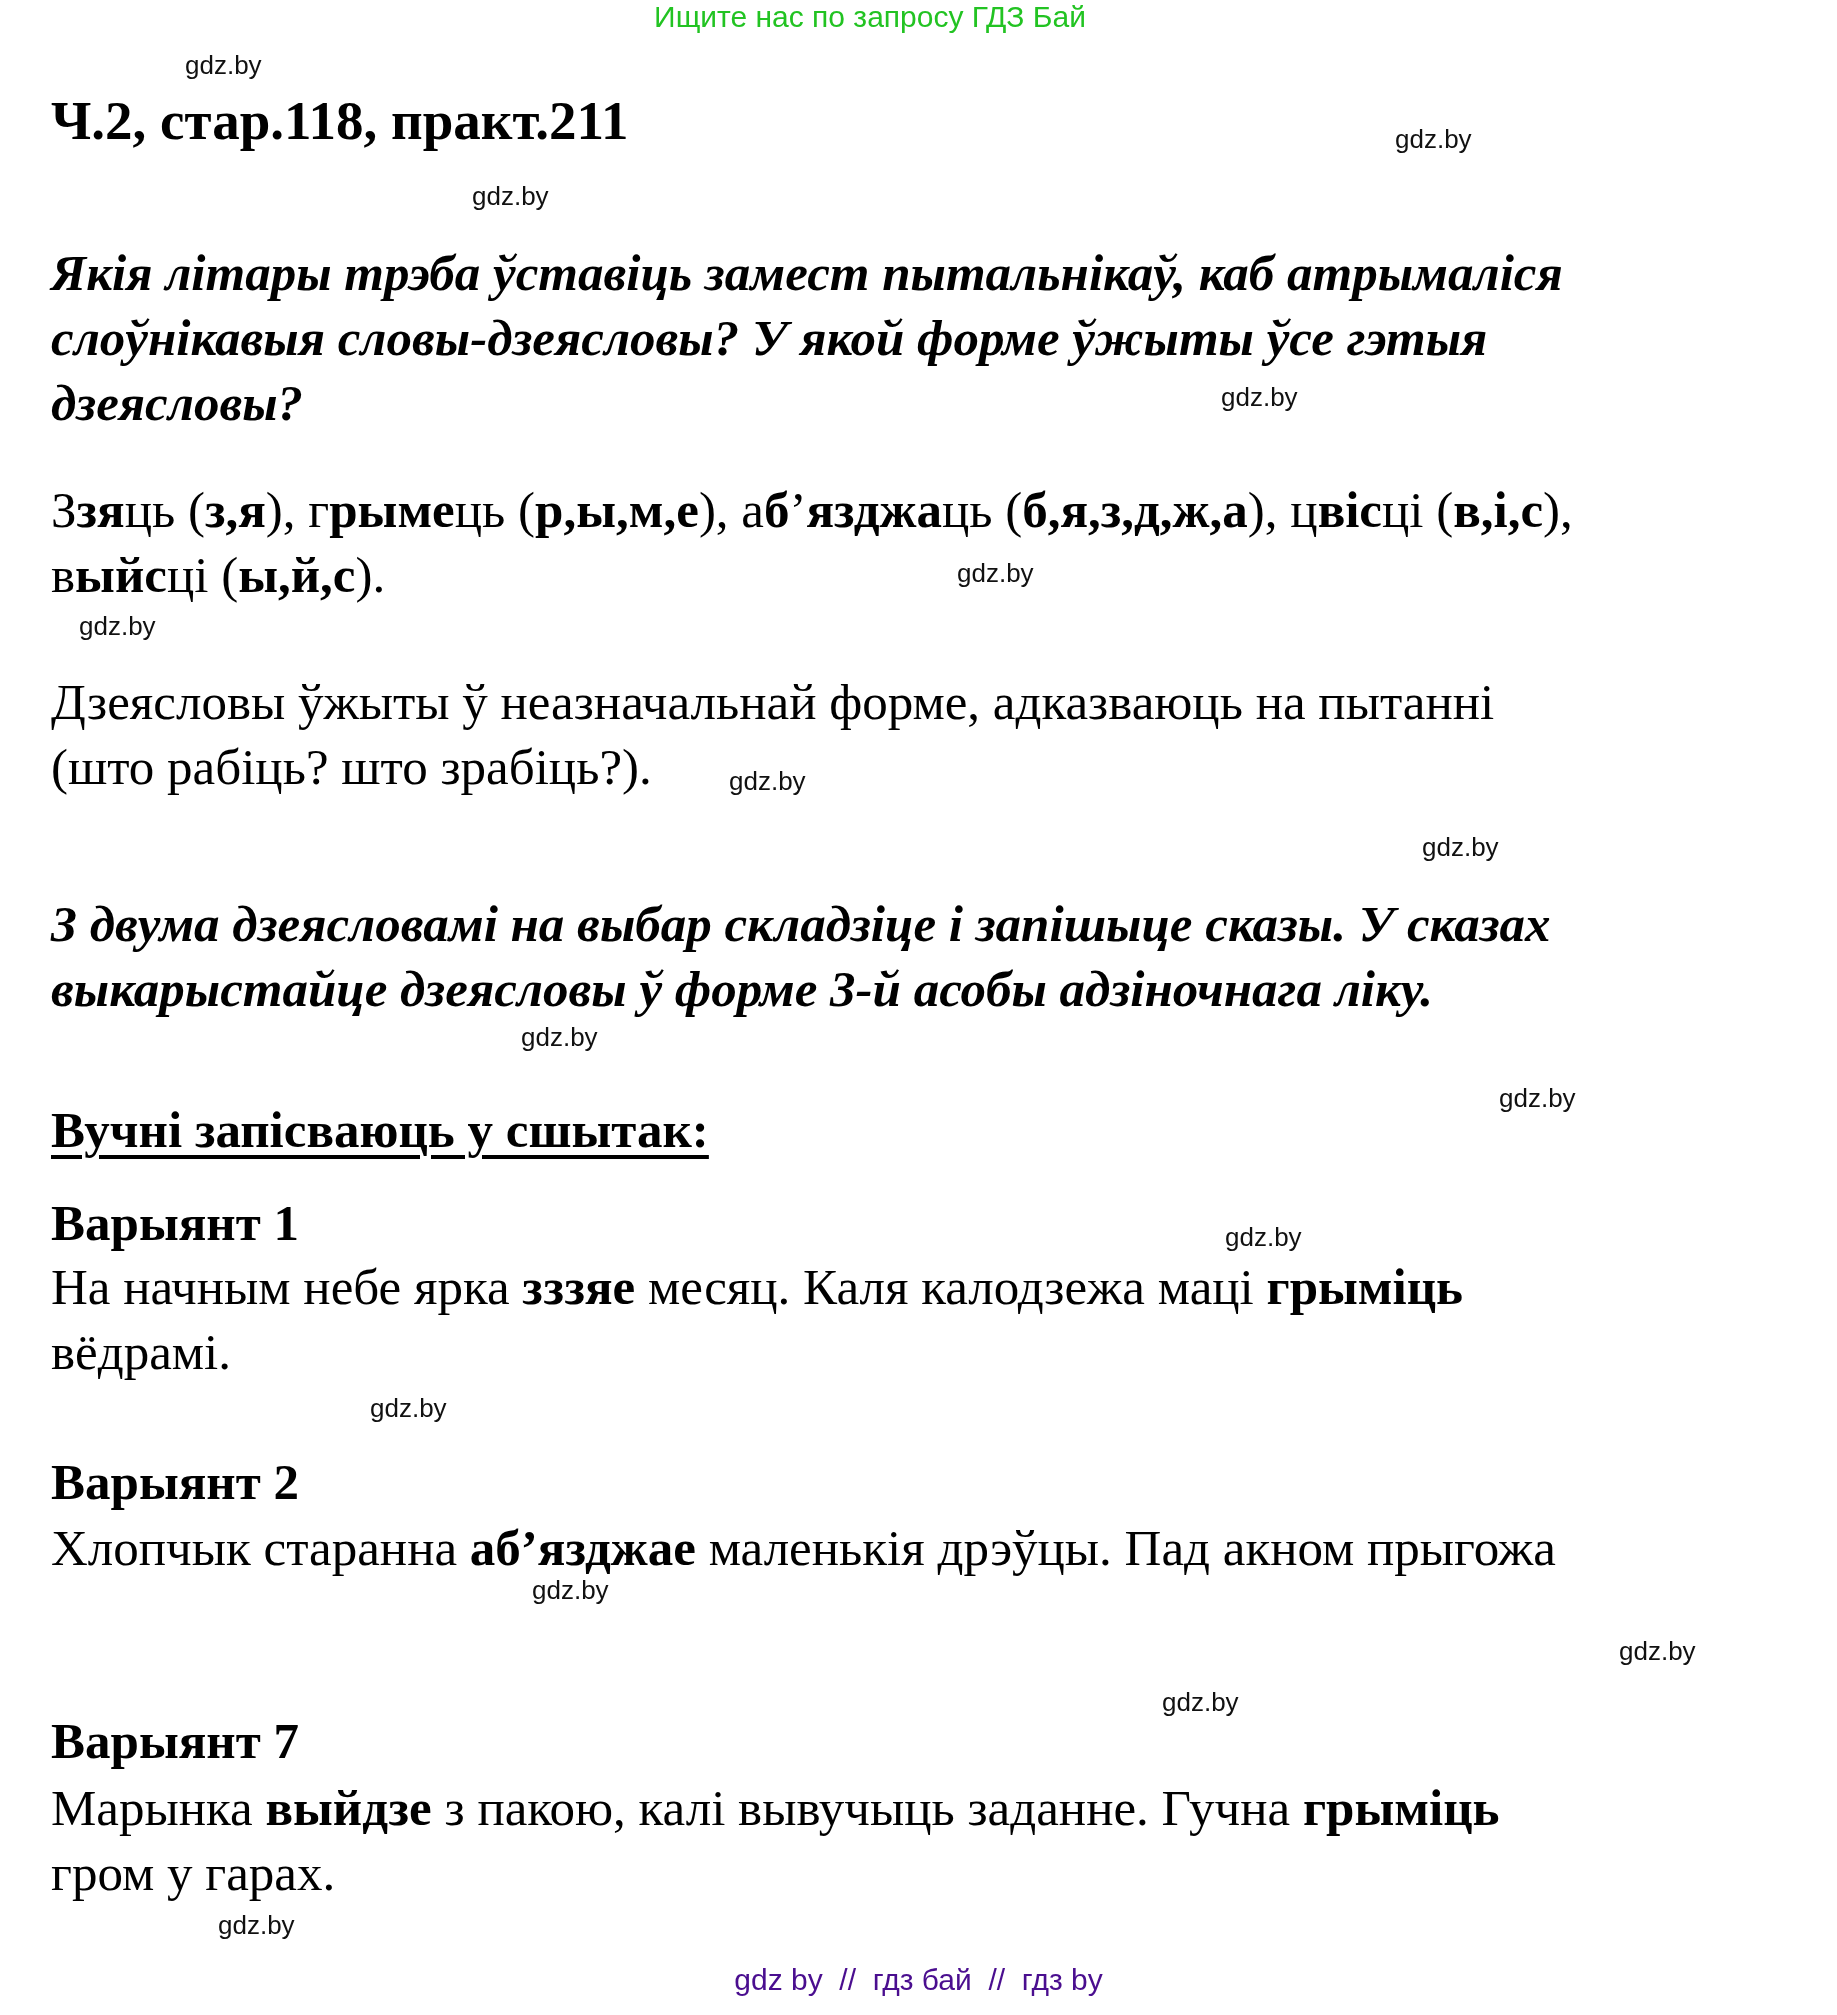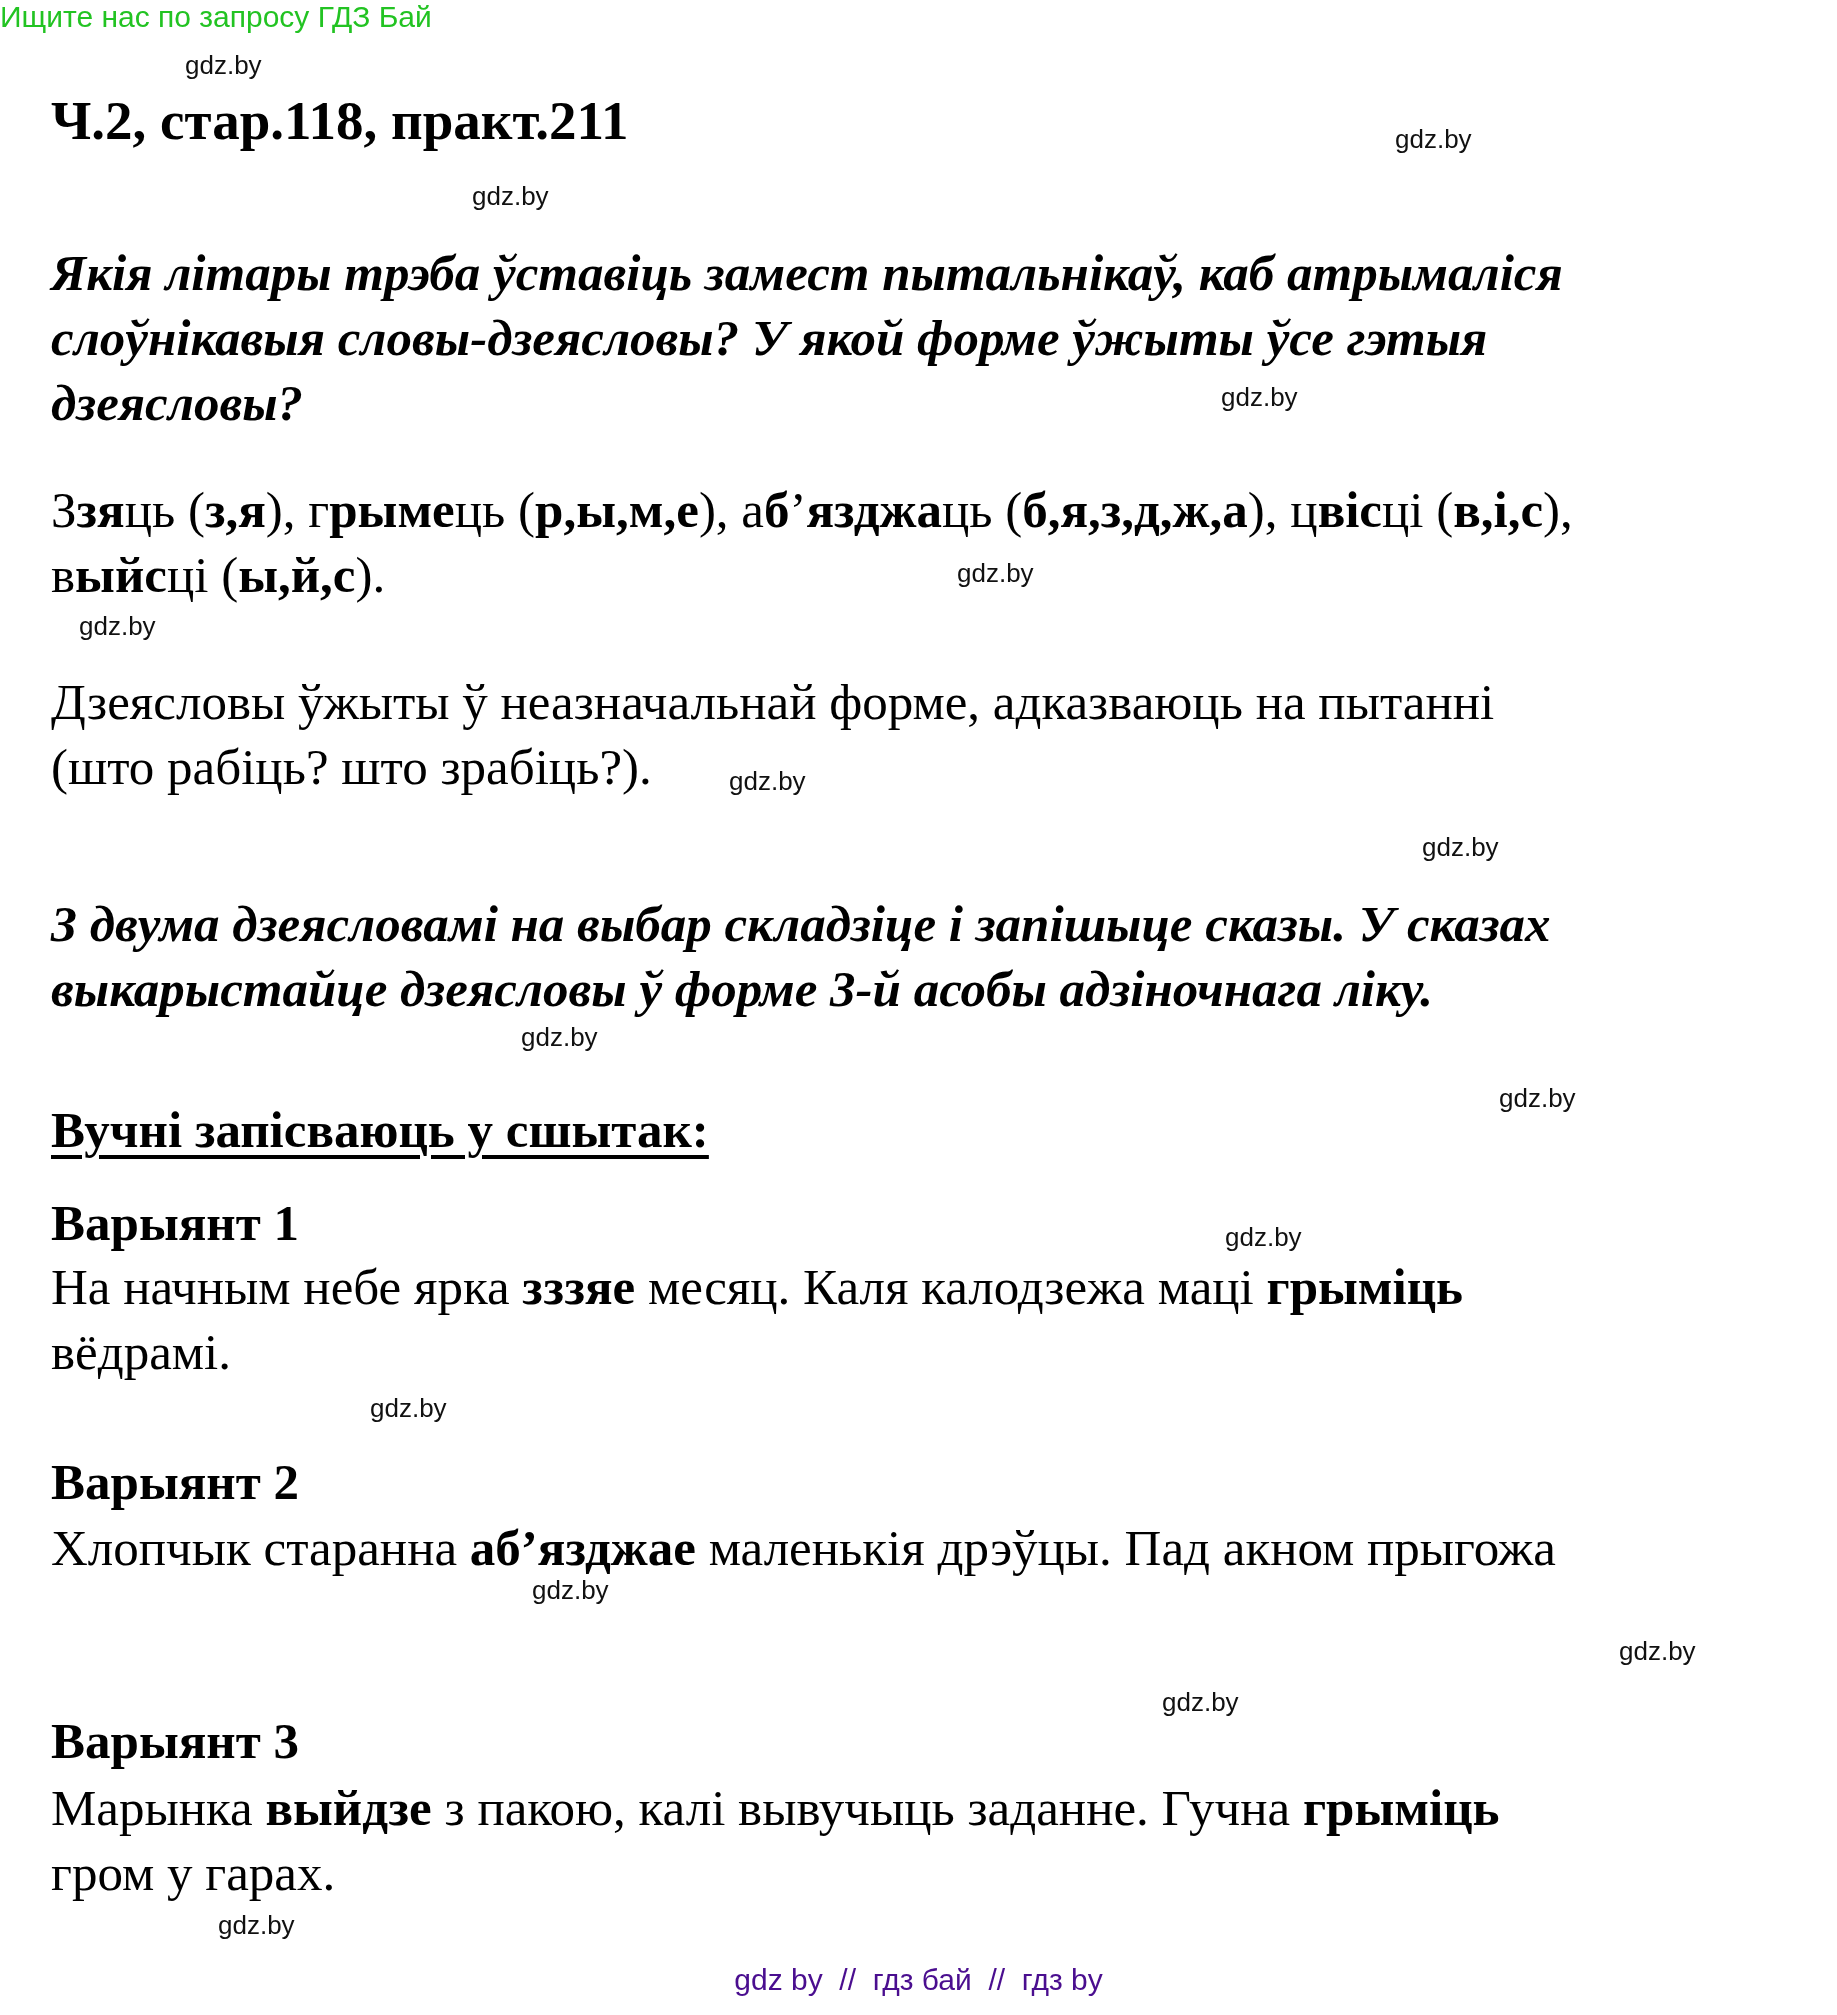--- a/index.html
+++ b/index.html
@@ -2,21 +2,21 @@
 <html><head>
 <meta charset="utf-8">
 <style>
   html, body { margin: 0; padding: 0; background: #ffffff; }
   body {
     width: 1837px; height: 2016px; position: relative; overflow: hidden;
     font-family: "Liberation Serif", "DejaVu Serif", serif; color: #000;
   }
   .abs { position: absolute; white-space: nowrap; }
   .top-banner {
-    left: 0; width: 1740px; top: 0; 
+    left: 0; width: 1740px; top: 0; text-align: center;
     font-family: "Liberation Sans", "DejaVu Sans", sans-serif;
     font-size: 30px; line-height: 33px; color: #22c322;
   }
   .wm {
     font-family: "Liberation Sans", "DejaVu Sans", sans-serif;
     font-size: 26px; line-height: 29px; color: #111;
   }
   .title { left: 51px; top: 90px; font-size: 55px; line-height: 62px; font-weight: bold; }
   .task {
     left: 51px; font-size: 51px; line-height: 65px; font-weight: bold; font-style: italic;
@@ -68,21 +68,21 @@
 <div class="abs para" style="top:1255px;">
   <div><span>На начным небе ярка </span><b>зззяе</b><span> месяц. Каля калодзежа маці </span><b>грыміць</b></div>
   <div><span>вёдрамі.</span></div>
 </div>
 
 <div class="abs variant-title" style="top:1451px;">Варыянт 2</div>
 <div class="abs para" style="top:1516px;">
   <div><span>Хлопчык старанна </span><b>аб’язджае</b><span> маленькія дрэўцы. Пад акном прыгожа</span></div>
 </div>
 
-<div class="abs variant-title" style="top:1710px;">Варыянт 3</div>
+<div class="abs variant-title" style="top:1710px;">Варыянт 7</div>
 <div class="abs para" style="top:1776px;">
   <div><span>Марынка </span><b>выйдзе</b><span> з пакою, калі вывучыць заданне. Гучна </span><b>грыміць</b></div>
   <div><span>гром у гарах.</span></div>
 </div>
 
 <div id="wm-layer">
     <div class="abs wm" style="left: 185px; top: 51px;">gdz.by</div>
     <div class="abs wm" style="left: 1395px; top: 125px;">gdz.by</div>
     <div class="abs wm" style="left: 472px; top: 182px;">gdz.by</div>
     <div class="abs wm" style="left: 1221px; top: 383px;">gdz.by</div>

